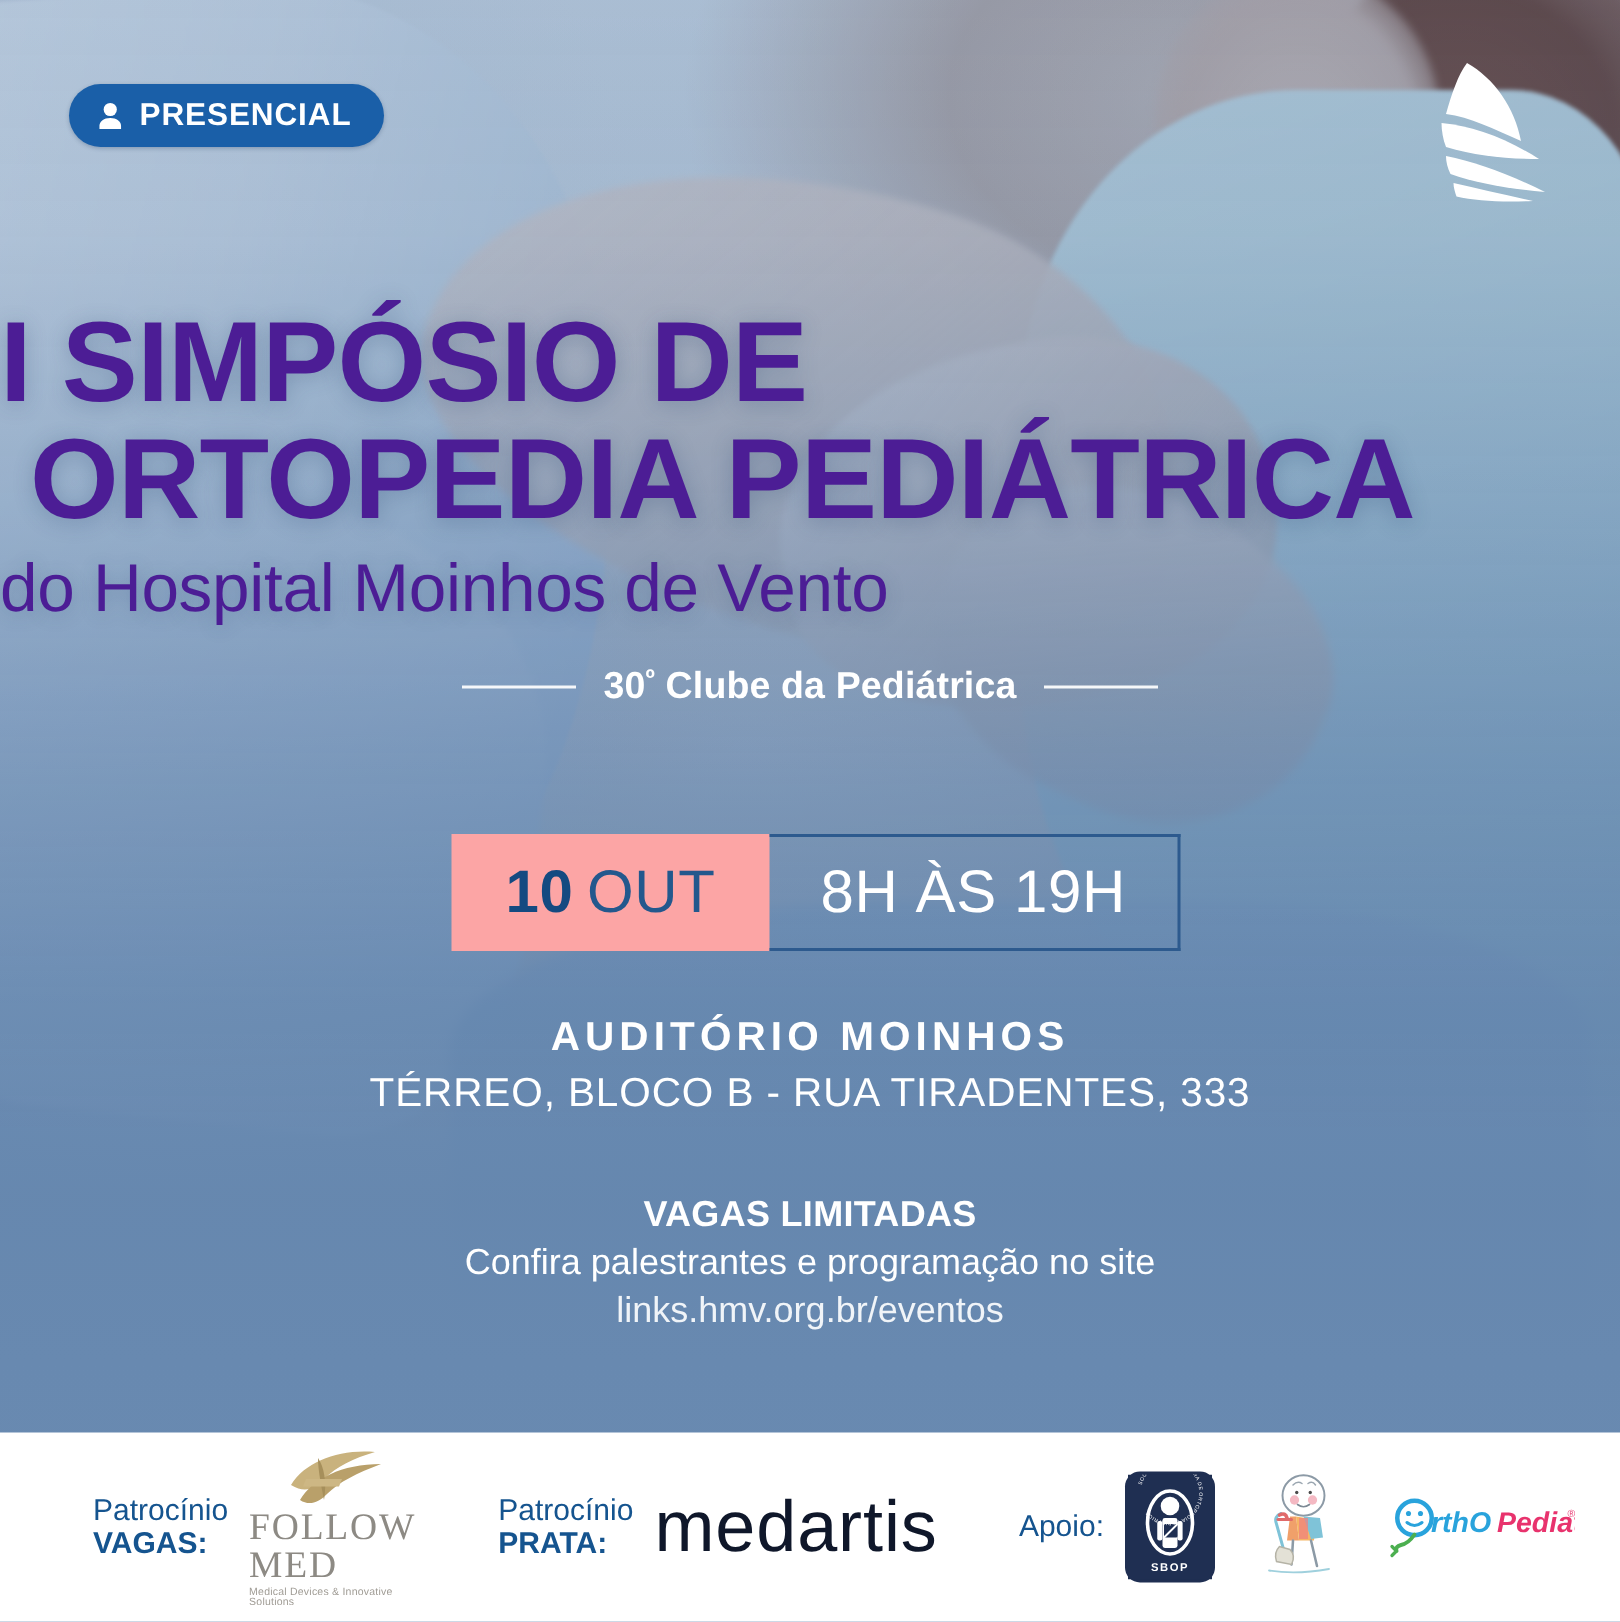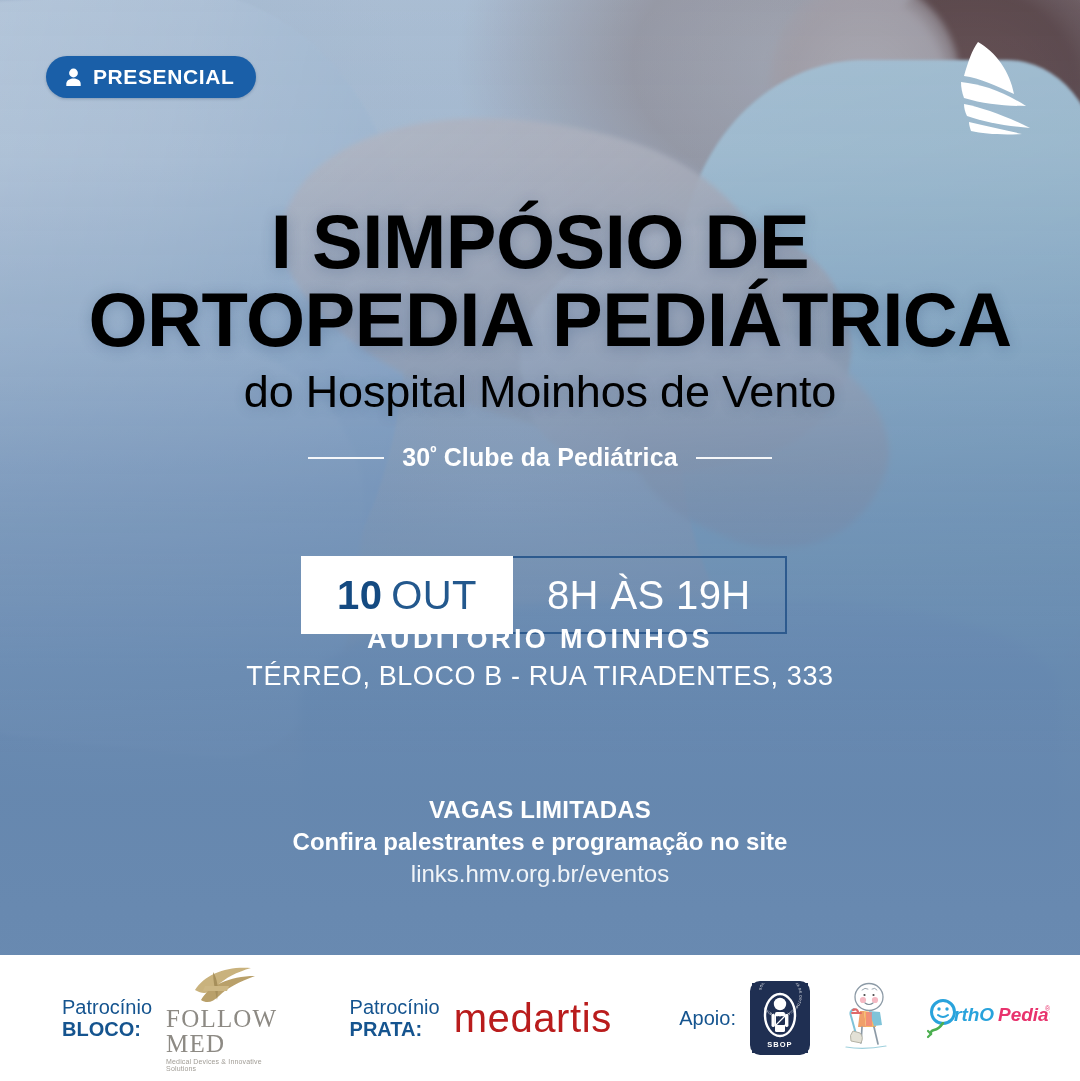--- a/index.html
+++ b/index.html
@@ -173,22 +173,21 @@
     top: 36px;
     width: 110px;
     height: 100px;
   }
 
   
   .title-block {
     position: absolute;
     left: 0; right: 0;
     top: 205px;
-    text-align: center;
-    color: #000000;
+    color: #4c1d95;
   }
   .title-line1,
   .title-line2 {
     font-weight: bold;
     line-height: 0.97;
     letter-spacing: -0.5px;
     text-shadow: 0 2px 14px rgba(40,70,110,0.28);
     margin: 0;
   }
   .title-line1 { font-size: 76px; }
@@ -228,21 +227,21 @@
   
   .datetime {
     position: absolute;
     left: 301px;
     top: 556px;
     display: flex;
     align-items: stretch;
     height: 78px;
   }
   .date-box {
-    background: #ffffff;
+    background: #fca5a5;
     display: flex;
     align-items: center;
     justify-content: flex-end;
     padding: 0 36px;
     color: #1a4f86;
     font-size: 40px;
     letter-spacing: 0.4px;
     white-space: nowrap;
   }
   .date-box .day { font-weight: bold; color: #144a81; }
@@ -258,21 +257,21 @@
     font-size: 40px;
     letter-spacing: 0.4px;
     white-space: nowrap;
     box-sizing: border-box;
   }
 
   
   .venue {
     position: absolute;
     left: 0; right: 0;
-    top: 624px;
+    top: 676px;
     text-align: center;
     color: #ffffff;
   }
   .venue-name {
     font-size: 27px;
     font-weight: bold;
     letter-spacing: 3.4px;
     margin: 0;
   }
   .venue-addr {
@@ -291,21 +290,21 @@
     color: #ffffff;
   }
   .info-lim {
     font-size: 24px;
     font-weight: bold;
     letter-spacing: 0.2px;
     margin: 0;
   }
   .info-sub {
     font-size: 24px;
-    font-weight: bold;
+    font-weight: normal;
     margin: 4px 0 0 0;
   }
   .info-url {
     font-size: 24px;
     font-weight: normal;
     margin: 4px 0 0 0;
     color: #f0f4f8;
   }
 
   
@@ -360,22 +359,22 @@
   }
   .fm-tag {
     font-size: 7px;
     color: #a09c95;
     letter-spacing: 0.15px;
     margin-top: 2px;
   }
 
   
   .medartis {
-    font-size: 40px;
-    color: #b91c1c;
+    font-size: 48px;
+    color: #0f172a;
     letter-spacing: 0.6px;
     font-weight: normal;
     text-align: center;
   }
 
   
   .sbop {
     width: 60px;
     height: 74px;
     background: #1f2f52;
@@ -467,21 +466,21 @@
     </div>
 
   </div>
 
   <div class="footer">
     <div class="footer-inner">
 
       <div class="sponsor-group">
         <div class="sponsor-label">
           <span class="l1">Patrocínio</span>
-          <span class="l2">BLOCO:</span>
+          <span class="l2">VAGAS:</span>
         </div>
         <div class="followmed">
           <span class="fm-mark">
             <svg width="96" height="40" viewBox="0 0 96 40" aria-hidden="true">
               <path d="M20 26 C30 10 52 2 76 4 C62 8 50 14 42 22 C36 28 30 32 20 26 Z" fill="#c9b27d"></path>
               <path d="M26 36 C34 22 54 12 80 12 C64 18 52 24 44 32 C38 38 32 40 26 36 Z" fill="#b9a06a"></path>
               <path d="M38 8 C42 14 44 24 42 36 C40 26 38 16 38 8 Z" fill="#a68f5b"></path>
               <path d="M30 22 L54 22 L52 27 L28 27 Z" fill="#cdb784"></path>
             </svg>
           </span>

